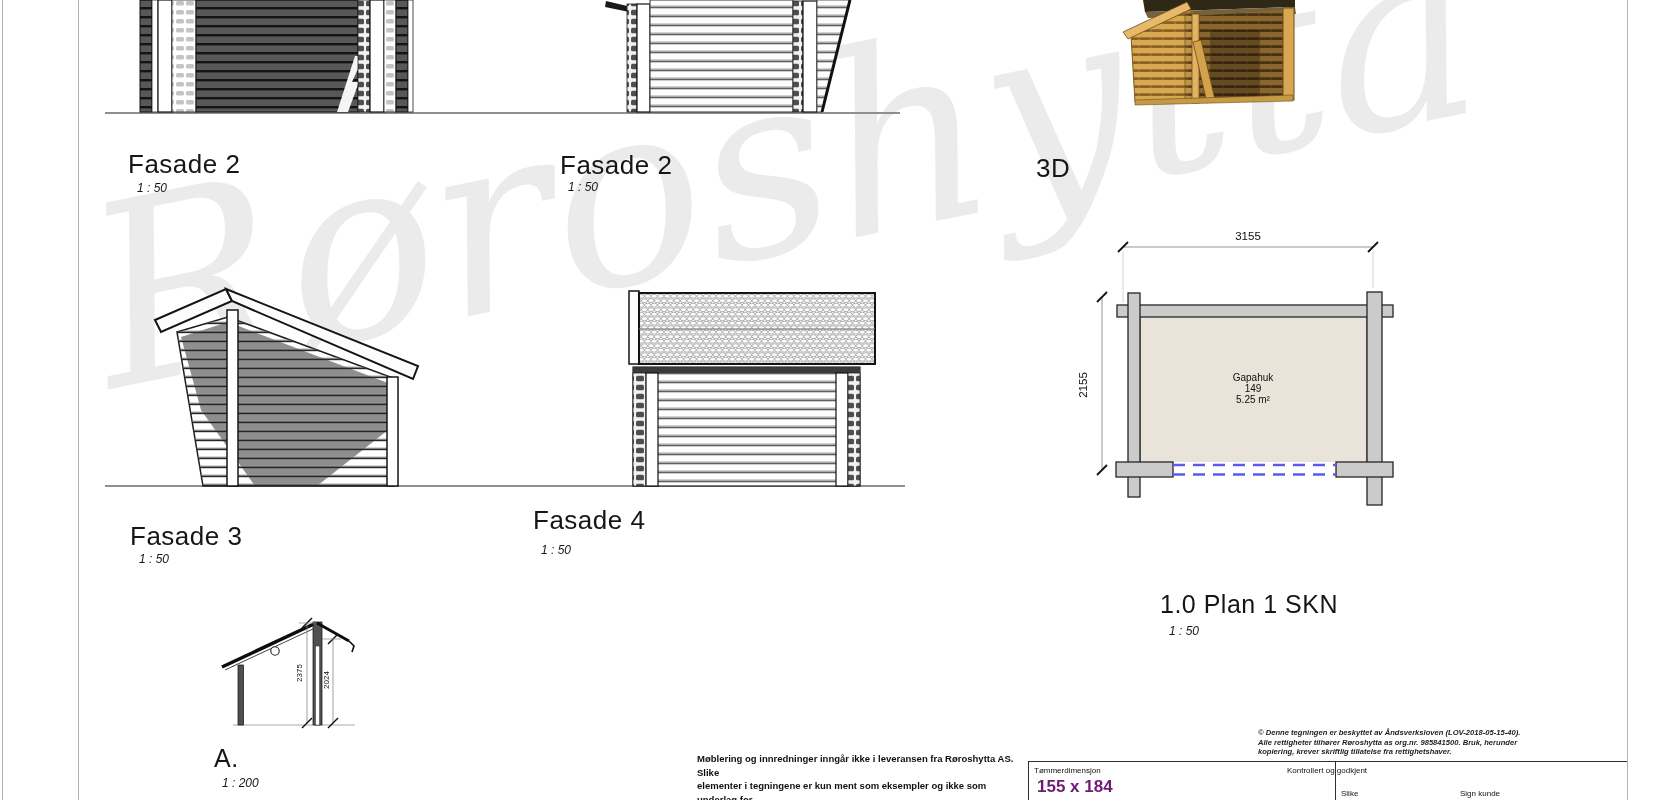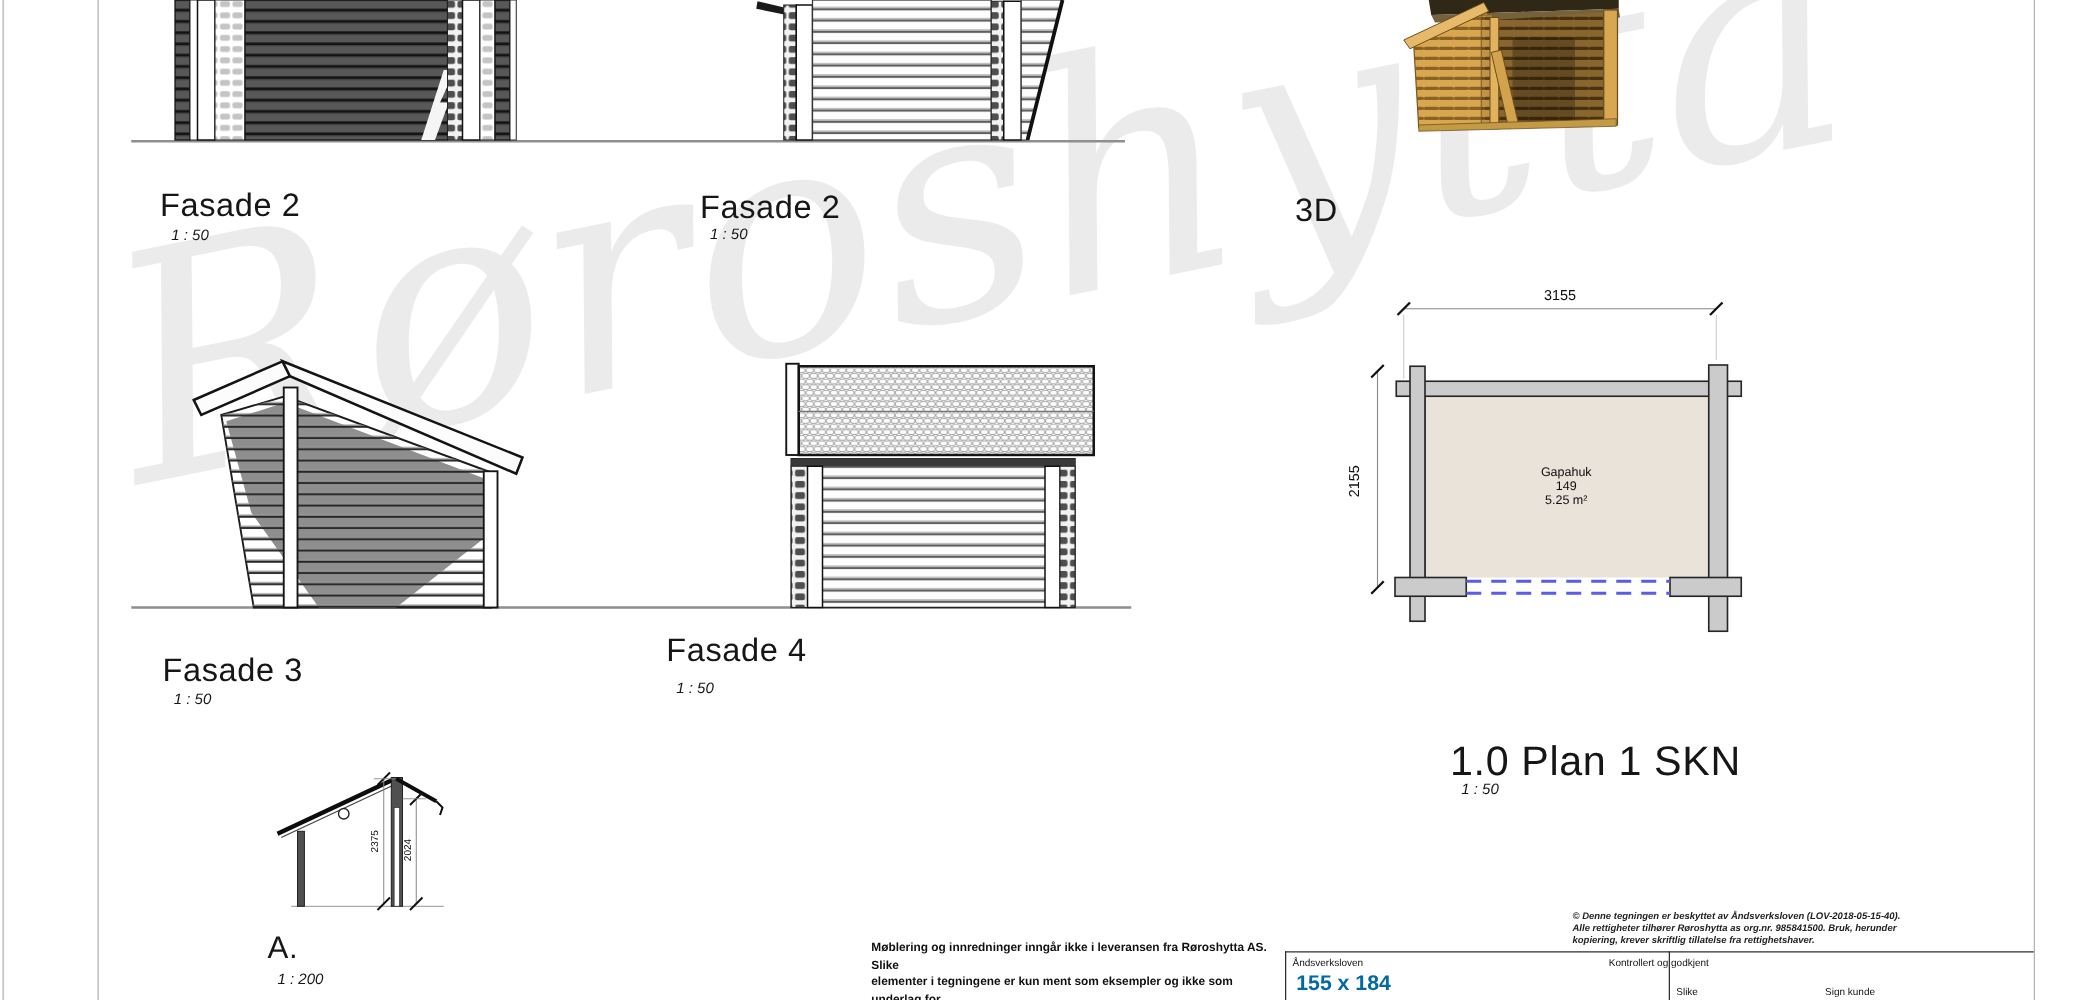--- a/index.html
+++ b/index.html
@@ -8,26 +8,26 @@
   .sheet{position:absolute;inset:0;background:#fff;overflow:hidden;}
   .frame{position:absolute;top:0;height:800px;width:1px;background:#b3b3b3;}
   .groundline{position:absolute;height:2px;background:#8f8f8f;}
   .watermark{position:absolute;left:108px;top:168px;width:1500px;
      font-family:"DejaVu Serif", serif;font-style:italic;font-size:252px;line-height:1;
      white-space:nowrap;color:rgba(110,110,110,0.14);
      transform:rotate(-11.5deg);transform-origin:40px 200px;z-index:0;}
   .view{position:absolute;z-index:2;}
   .vlabel{position:absolute;z-index:3;font-size:26px;letter-spacing:.5px;}
   .vscale{position:absolute;z-index:3;font-size:12px;font-style:italic;}
-  .big-title{font-size:33px;}
+  .big-title{font-size:25px;}
   .disclaimer{position:absolute;left:697px;top:752px;z-index:3;width:330px;
      font-size:9.5px;line-height:13.5px;font-weight:700;white-space:pre-line;color:#101010;}
   .tb-line{position:absolute;background:#2e2e2e;z-index:4;}
   .tb-label{position:absolute;z-index:4;font-size:8px;color:#111;}
-  .tb-value{position:absolute;z-index:4;font-size:17px;font-weight:600;color:#0369a1;}
+  .tb-value{position:absolute;z-index:4;font-size:17px;font-weight:600;color:#701a75;}
   .copyright{position:absolute;left:1258px;top:728px;z-index:4;width:280px;
      font-size:7.6px;line-height:9.6px;font-style:italic;font-weight:700;
      white-space:pre-line;color:#1d1d1d;}
   svg text{font-family:"Liberation Sans", sans-serif;fill:#0e0e0e;}
 </style>
 </head>
 <body>
 
 <div class="sheet">
 
@@ -217,19 +217,19 @@
   <div class="disclaimer">Møblering og innredninger inngår ikke i leveransen fra Røroshytta AS. Slike
 elementer i tegningene er kun ment som eksempler og ikke som underlag for
 elektriker, rørlegger m.v.</div>
   <div class="copyright">© Denne tegningen er beskyttet av Åndsverksloven (LOV-2018-05-15-40).
 Alle rettigheter tilhører Røroshytta as org.nr. 985841500. Bruk, herunder
 kopiering, krever skriftlig tillatelse fra rettighetshaver.</div>
 
   <div class="tb-line" style="left:1028px;top:761px;width:599px;height:1.3px"></div>
   <div class="tb-line" style="left:1028px;top:761px;width:1.3px;height:39px"></div>
   <div class="tb-line" style="left:1335px;top:761px;width:1.3px;height:39px"></div>
-  <div class="tb-label" style="left:1034px;top:766px">Åndsverksloven</div>
+  <div class="tb-label" style="left:1034px;top:766px">Tømmerdimensjon</div>
   <div class="tb-value" style="left:1037px;top:777px">155 x 184</div>
   <div class="tb-label" style="left:1287px;top:766px">Kontrollert og godkjent</div>
   <div class="tb-label" style="left:1341px;top:789px">Slike</div>
   <div class="tb-label" style="left:1460px;top:789px">Sign kunde</div>
 
 </div>
 
 </body></html>

